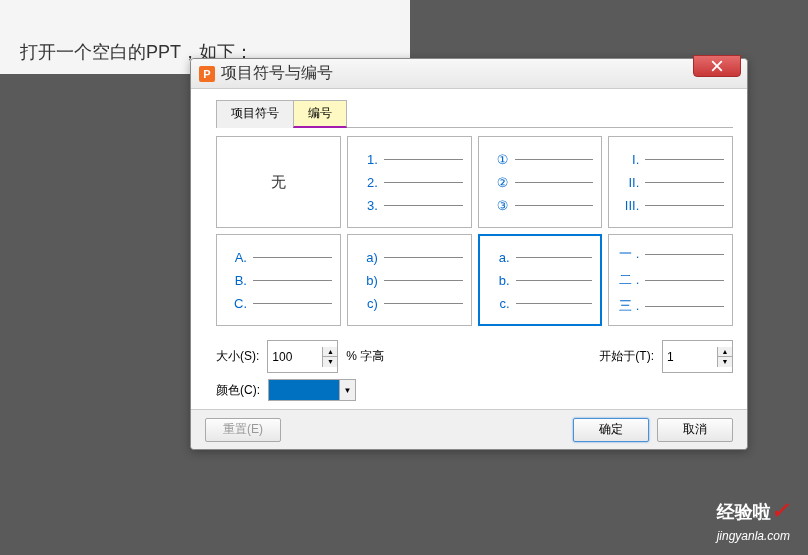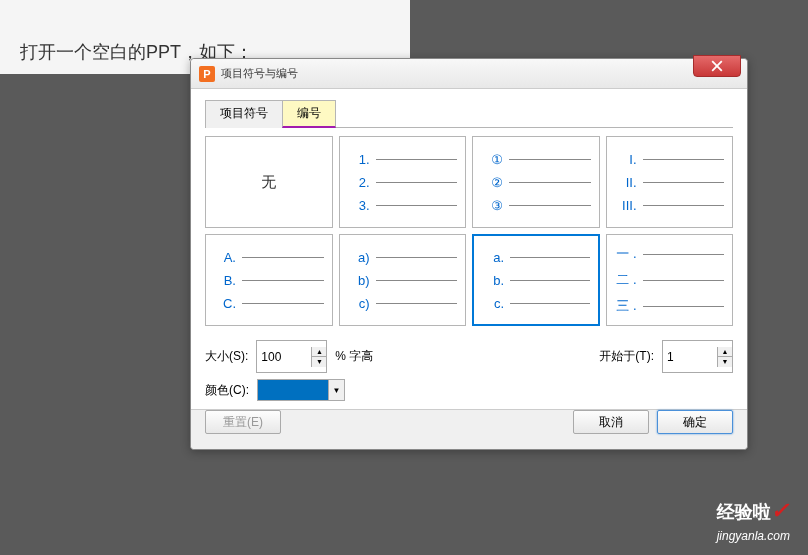--- a/index.html
+++ b/index.html
@@ -2,24 +2,24 @@
 <html><head>
   <meta charset="utf-8">
   <style>
     * { box-sizing: border-box; margin: 0; padding: 0; }
     body { width: 808px; height: 555px; background: #5a5a5a; font-family: "Microsoft YaHei", sans-serif; font-size: 12px; position: relative; overflow: hidden; }
     .page-bg { position: absolute; top: 0; left: 0; width: 410px; height: 74px; background: #f5f5f5; }
     .page-text { position: absolute; top: 40px; left: 20px; font-size: 18px; color: #333; }
     .dialog { position: absolute; top: 58px; left: 190px; width: 558px; height: 392px; background: #fff; border: 1px solid #888; border-radius: 4px; box-shadow: 0 2px 10px rgba(0,0,0,0.3); }
     .titlebar { height: 30px; background: linear-gradient(to bottom, #f8f8f8, #e8e8e8); border-bottom: 1px solid #ccc; display: flex; align-items: center; padding: 0 8px; border-radius: 4px 4px 0 0; position: relative; }
     .titlebar-icon { width: 16px; height: 16px; background: #f36f21; border-radius: 2px; display: flex; align-items: center; justify-content: center; color: #fff; font-weight: bold; font-size: 11px; margin-right: 6px; }
-    .titlebar-text { font-size: 11px; color: #333; }
+    .titlebar-text { font-size: 16px; color: #333; }
     .close-btn { position: absolute; right: 6px; top: -4px; width: 48px; height: 22px; background: linear-gradient(to bottom, #e56a6a, #c83838); border: 1px solid #a52c2c; border-radius: 0 0 4px 4px; display: flex; align-items: center; justify-content: center; cursor: pointer; }
     .close-btn svg { width: 12px; height: 12px; }
-    .dialog-body { padding: 10px 14px; }
+    .dialog-body { padding: 10px 14px; margin-left: 11px; }
     .tabs { display: flex; border-bottom: 1px solid #b5b5b5; margin-bottom: 8px; }
     .tab { padding: 4px 14px; border: 1px solid #b5b5b5; border-bottom: none; background: #f0f0f0; cursor: pointer; position: relative; top: 1px; margin-right: -1px; }
     .tab.active { background: #fef9c3; border-bottom: 2px solid #a21caf; }
     .grid { display: grid; grid-template-columns: repeat(4, 1fr); gap: 6px; margin-bottom: 14px; }
     .cell { border: 1px solid #b5b5b5; height: 92px; display: flex; flex-direction: column; align-items: center; justify-content: center; padding: 8px; cursor: pointer; }
     .cell.selected { border: 2px solid #0078d7; }
     .cell-none { font-size: 15px; color: #333; }
     .cell-row { display: flex; align-items: center; width: 100%; margin: 4px 0; }
     .cell-num { color: #0066cc; font-size: 13px; width: 22px; text-align: right; margin-right: 6px; }
     .cell-line { flex: 1; height: 1px; background: #888; }
@@ -27,21 +27,21 @@
     .ctrl-label { font-size: 12px; color: #000000; }
     .spinner { display: flex; align-items: center; border: 1px solid #aaa; height: 33px; }
     .spinner input { border: none; width: 54px; padding: 0 4px; height: 100%; font-size: 12px; outline: none; }
     .spinner-btns { display: flex; flex-direction: column; border-left: 1px solid #aaa; }
     .spinner-btn { width: 14px; height: 10px; display: flex; align-items: center; justify-content: center; font-size: 7px; cursor: pointer; background: #f0f0f0; }
     .spinner-btn:first-child { border-bottom: 1px solid #aaa; }
     .color-picker { display: flex; align-items: center; border: 1px solid #aaa; height: 22px; cursor: pointer; }
     .color-swatch { width: 70px; height: 100%; }
     .color-arrow { width: 16px; height: 100%; display: flex; align-items: center; justify-content: center; border-left: 1px solid #aaa; background: #f0f0f0; font-size: 8px; }
     .flex-spacer { flex: 1; }
-    .dialog-footer { position: absolute; bottom: 0; left: 0; right: 0; height: 40px; background: #f0f0f0; border-top: 1px solid #ccc; display: flex; padding: 0 14px; border-radius: 0 0 4px 4px; }
+    .dialog-footer { position: absolute; bottom: 0; left: 0; right: 0; height: 40px; background: #f0f0f0; border-top: 1px solid #ccc; display: flex; align-items: center; padding: 0 14px; border-radius: 0 0 4px 4px; }
     .btn { min-width: 76px; height: 24px; border: 1px solid #aaa; background: linear-gradient(to bottom, #fdfdfd, #e8e8e8); cursor: pointer; font-size: 12px; display: flex; align-items: center; justify-content: center; border-radius: 2px; }
     .btn.disabled { color: #999; cursor: default; }
     .btn.primary { border-color: #4a90d9; box-shadow: 0 0 2px #4a90d9; }
     .footer-right { display: flex; gap: 8px; margin-left: auto; }
     .watermark { position: absolute; bottom: 10px; right: 18px; color: #fff; font-size: 18px; font-weight: bold; }
     .watermark .sub { font-size: 12px; font-weight: normal; font-style: italic; }
     .watermark .check { color: #d42020; font-size: 22px; font-style: italic; }
   </style>
 </head>
 <body>
@@ -196,22 +196,22 @@
       <div class="color-picker">
         <div class="color-swatch" style="background:#0070c0"></div>
         <div class="color-arrow">▼</div>
       </div>
     </div>
   </div>
 
   <div class="dialog-footer">
     <div class="btn disabled">重置(E)</div>
     <div class="footer-right">
+      <div class="btn primary">确定</div>
       <div class="btn">取消</div>
-      <div class="btn primary">确定</div>
     </div>
   </div>
 </div>
 
 <div class="watermark">
   <span>经验啦</span><span class="check">✓</span><br>
   <span class="sub">jingyanla.com</span>
 </div>
 
 </body></html>

